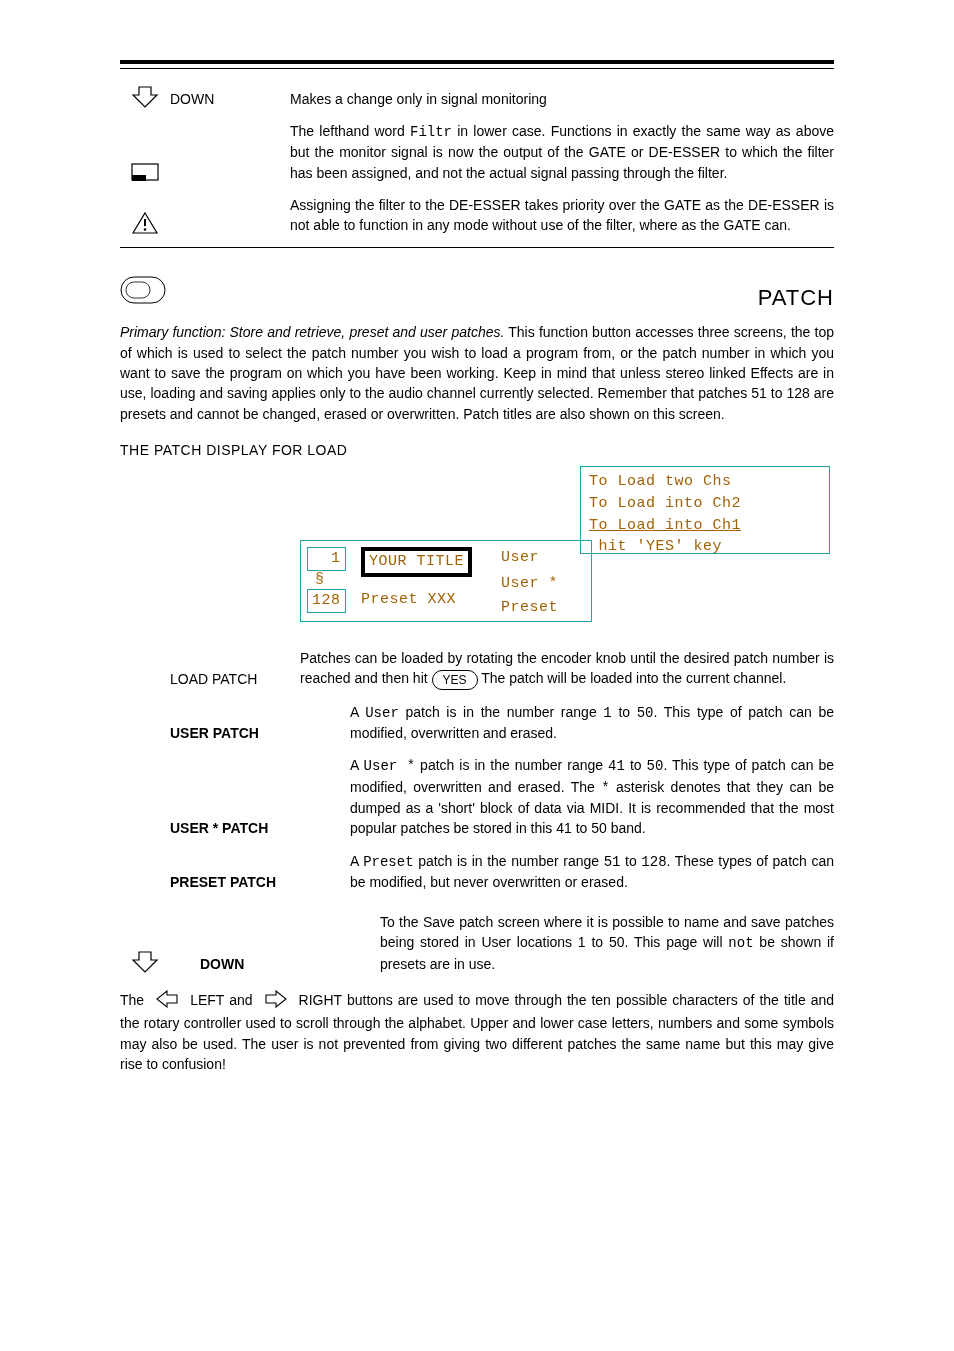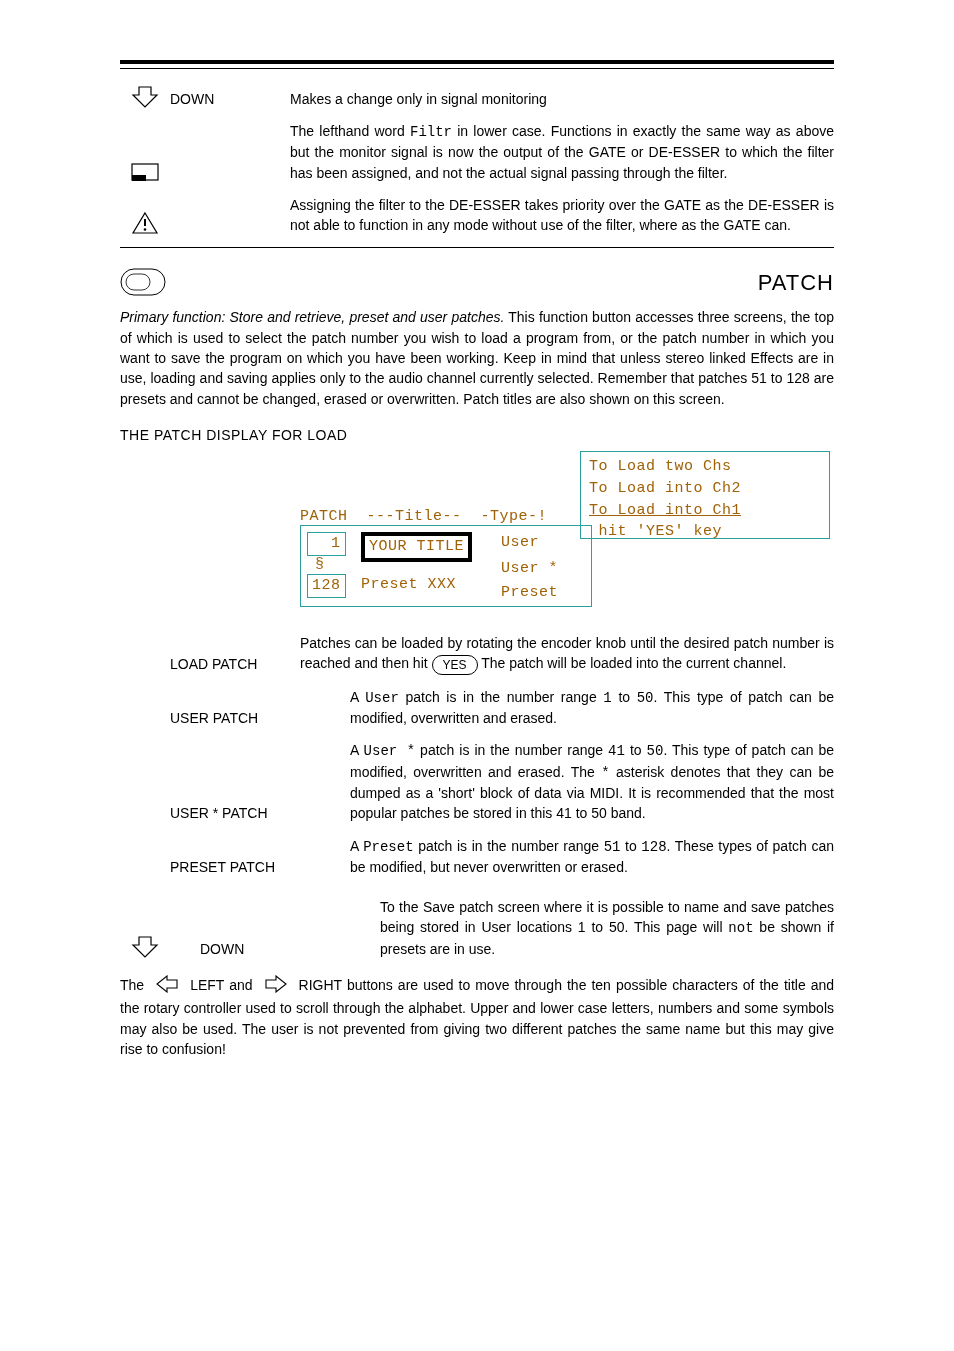--- a/index.html
+++ b/index.html
@@ -37,30 +37,31 @@
   }
   .label-col {
     width: 120px;
     flex-shrink: 0;
     padding-top: 2px;
   }
   .label-col-wide {
     width: 230px;
     flex-shrink: 0;
     padding-top: 2px;
+    font-weight: bold;
   }
   .text-col {
     flex: 1;
     text-align: justify;
   }
   .section-title-right {
     text-align: right;
     font-size: 22px;
     letter-spacing: 1px;
-    margin: 5px 0 8px 0;
+    margin: 20px 0 8px 0;
   }
   .primary-para {
     text-align: justify;
     margin-bottom: 16px;
   }
   .primary-para .lead {
     font-style: italic;
   }
   .subheading {
     margin: 10px 0 4px 0;
@@ -175,21 +176,20 @@
   <div class="section-title-right">PATCH</div>
 </div>
 
 <div class="primary-para">
   <span class="lead">Primary function:  Store and retrieve, preset and user patches.</span><span> This function button accesses three screens, the top of which is used to select the patch number you wish to load a program from, or the patch number in which you want to save the program on which you have been working. Keep in mind that unless stereo linked Effects are in use, loading and saving applies only to the audio channel currently selected. Remember that patches 51 to 128 are presets and cannot be changed, erased or overwritten. Patch titles are also shown on this screen.</span>
 </div>
 
 <div class="subheading">THE PATCH DISPLAY FOR LOAD</div>
 
 <div class="lcd-wrap">
-  <div class="lcd-text lcd-line" style="left:0; top:55px;">PATCH  ---Title--  -Type-!</div>
 
   <div class="lcd-main" style="top:74px;">
     <div class="lcd-text lcd-line" style="left:6px; top:6px; border:1px solid #2aa0a0; padding:0 4px;">  1</div>
     <div class="lcd-text lcd-line" style="left:60px; top:6px; border:4px solid #000000; padding:0 4px;">YOUR TITLE</div>
     <div class="lcd-text lcd-line" style="left:200px; top:6px;">User</div>
 
     <div class="lcd-text lcd-line" style="left:14px; top:28px;">§</div>
 
     <div class="lcd-text lcd-line" style="left:6px; top:48px; border:1px solid #2aa0a0; padding:0 4px;">128</div>
     <div class="lcd-text lcd-line" style="left:60px; top:48px;">Preset XXX</div>

